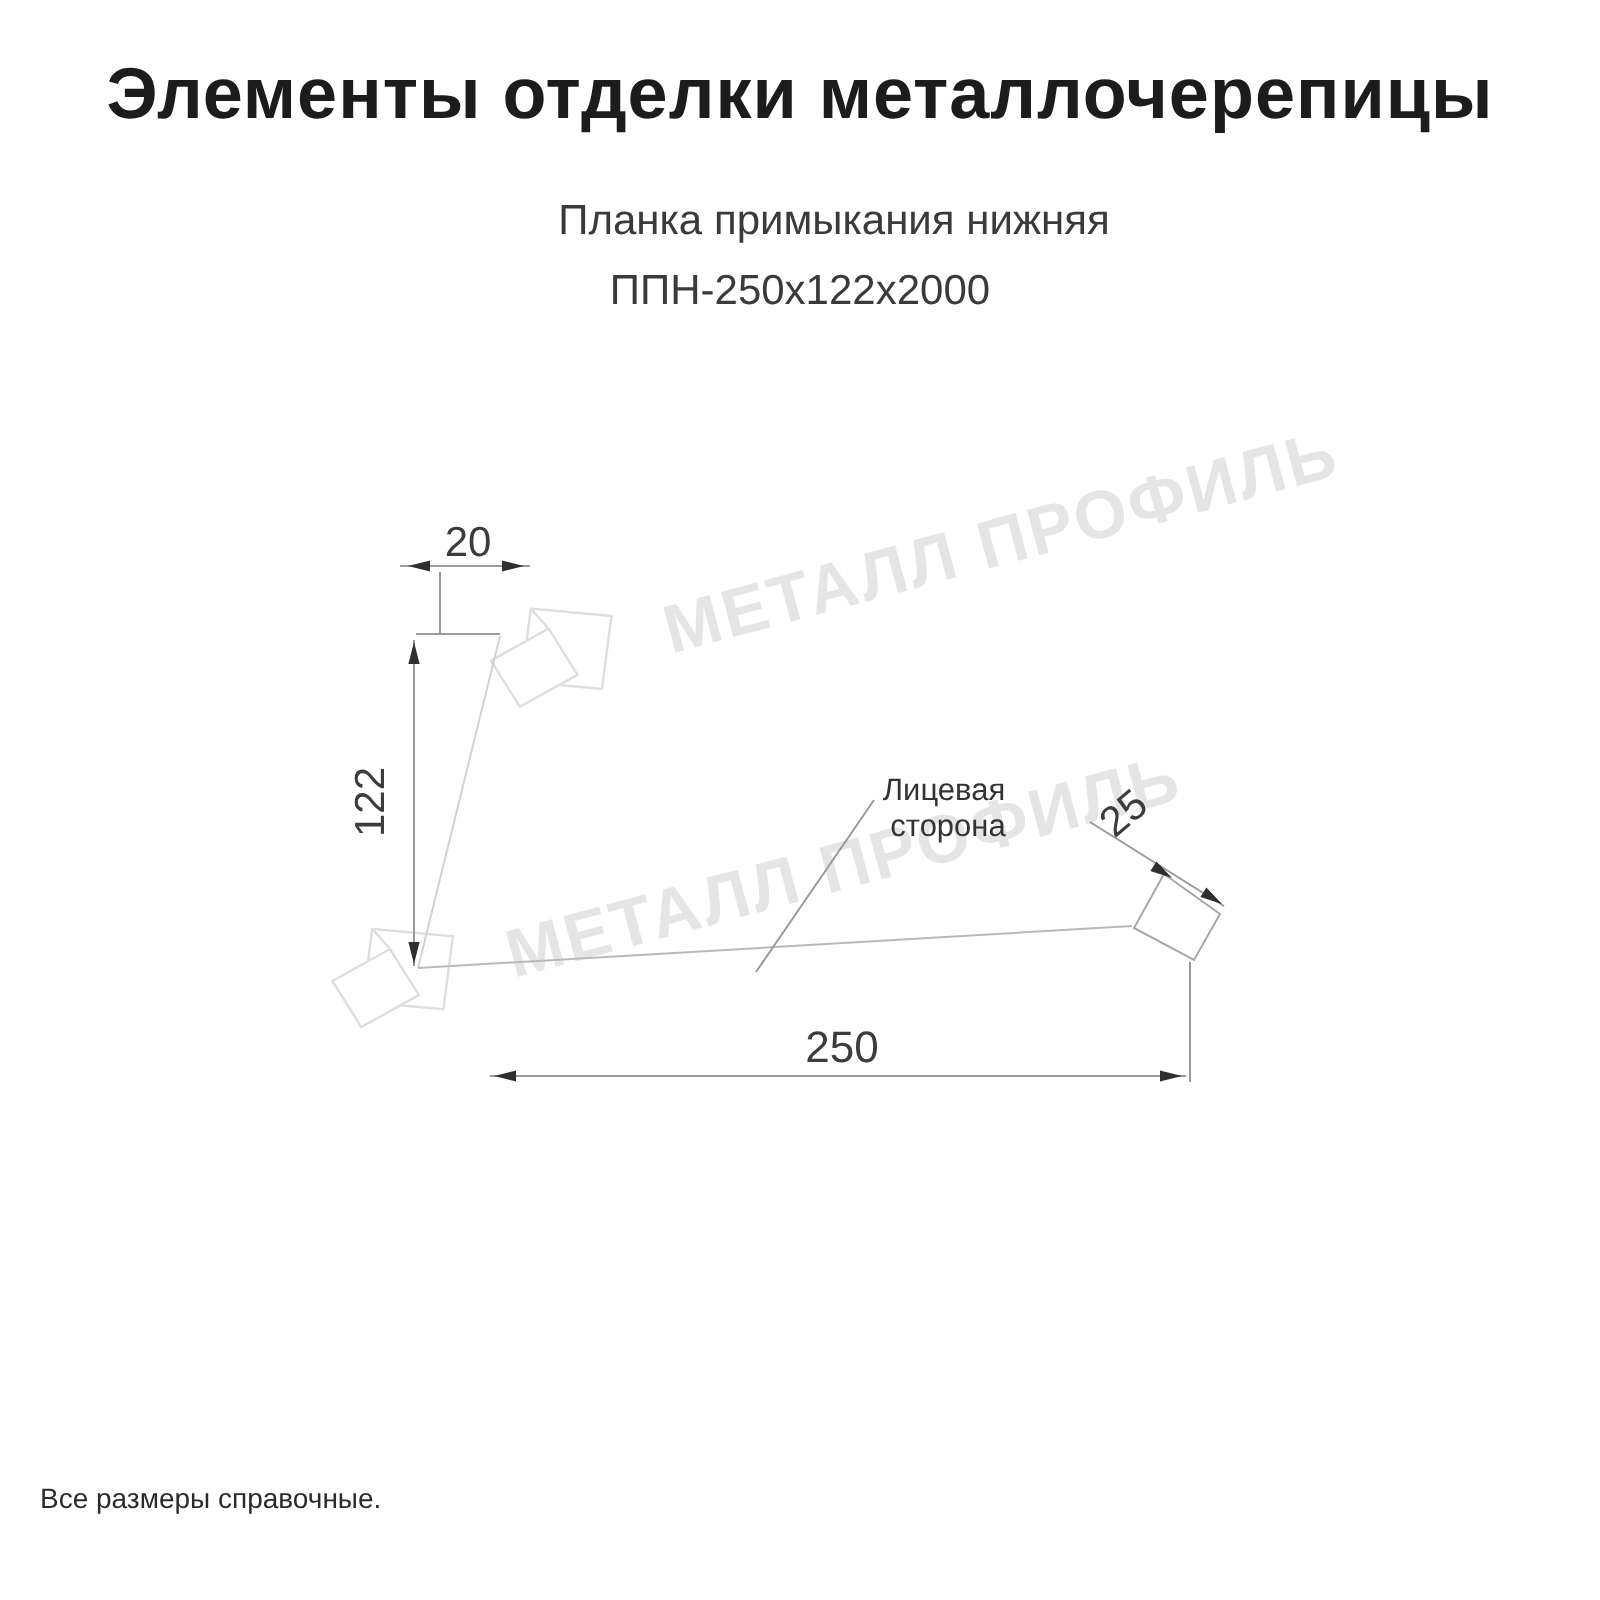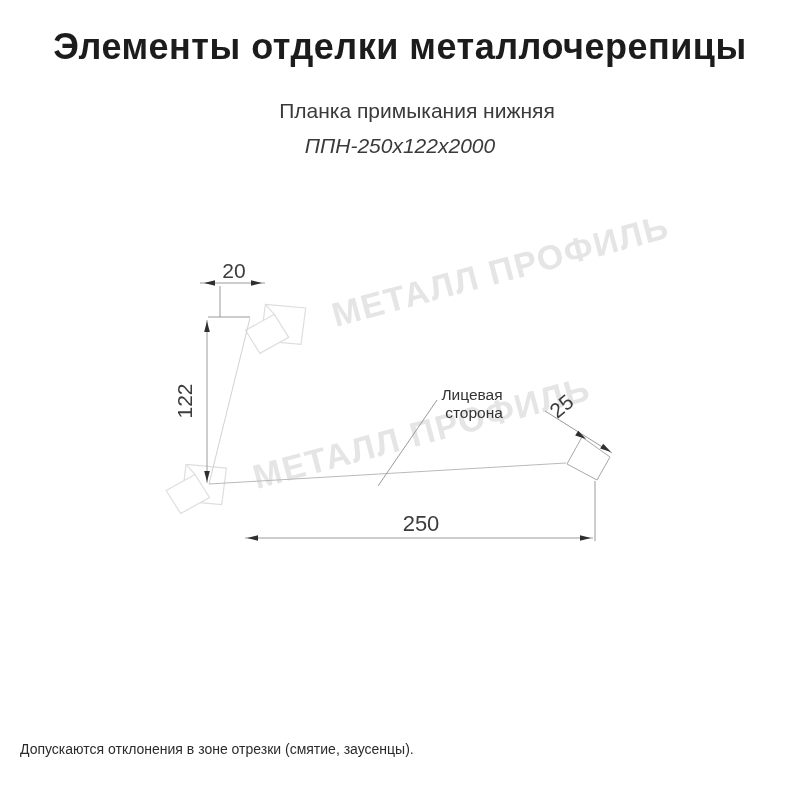--- a/index.html
+++ b/index.html
@@ -12,21 +12,21 @@
     position:absolute;top:26px;left:0;width:800px;
     text-align:center;font-size:36px;font-weight:bold;color:#1c1c1c;
     letter-spacing:0.5px;
   }
   .product-name{
     position:absolute;top:99px;left:0;width:800px;
     text-align:center;font-size:21px;font-weight:normal;color:#3a3a3a;padding-left:17px;
   }
   .product-code{
     position:absolute;top:134px;left:0;width:800px;
-    text-align:center;font-size:21px;font-weight:normal;color:#3a3a3a;font-style:italic;
+    text-align:center;font-size:21px;font-weight:normal;color:#3a3a3a;
   }
   .drawing-svg{position:absolute;top:0;left:0;}
   .footer{
     position:absolute;top:739px;left:20px;width:760px;
     font-size:14px;color:#2b2b2b;line-height:21px;
   }
   .wm-text{
     font-size:34px;font-weight:bold;letter-spacing:1.5px;
     fill:#e5e5e5;
   }
@@ -91,14 +91,14 @@
   <text class="dim-text" x="563" y="413" text-anchor="middle" transform="rotate(-40 563 408)">25</text>
 
   <line class="dim-line" x1="595" y1="481" x2="595" y2="541"></line>
   <line class="dim-line" x1="245" y1="538" x2="593" y2="538"></line>
   <polygon class="arrow" points="247,538 258,535.2 258,540.8"></polygon>
   <polygon class="arrow" points="591,538 580,535.2 580,540.8"></polygon>
   <text class="dim-text" x="421" y="531" text-anchor="middle" style="font-size:22px">250</text>
 </svg>
 
 <div class="footer">
-  <div>Допускаются отклонения в зоне отрезки (смятие, заусенцы).</div>
+  <div>Все размеры справочные.</div>
 </div>
 
 </body></html>

